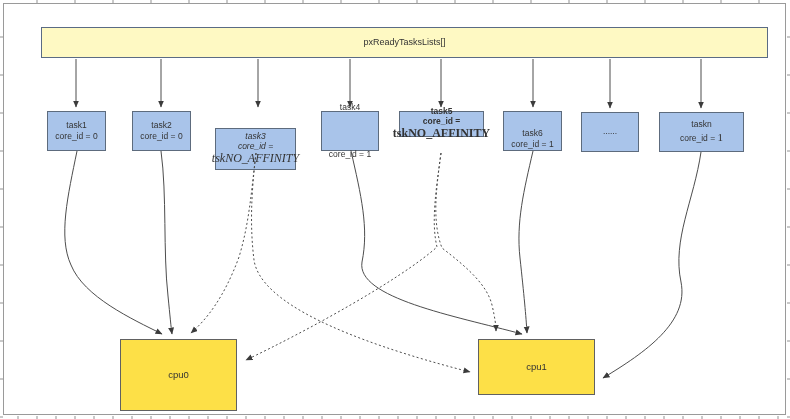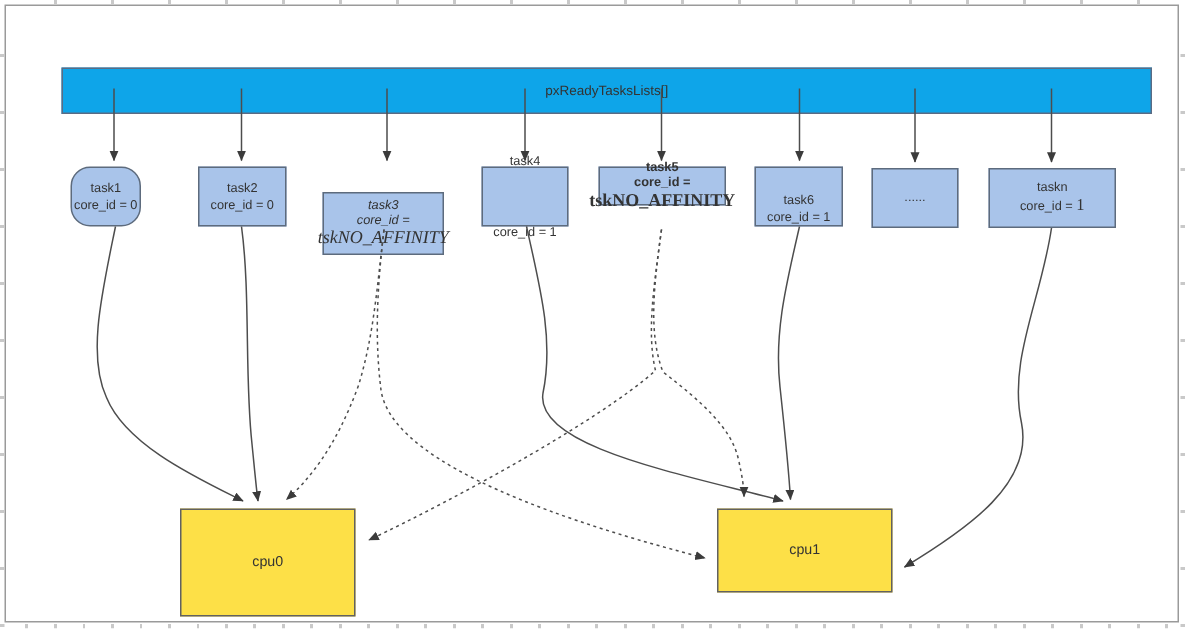--- a/index.html
+++ b/index.html
@@ -13,27 +13,27 @@
     background-image:repeating-linear-gradient(90deg,transparent 0 36px,#c9c9c9 36px 38px);}
   .ticks.bottom{left:0;top:416px;width:790px;height:3px;
     background-image:repeating-linear-gradient(90deg,transparent 0 17px,#c9c9c9 17px 19px);}
   .ticks.left{left:0;top:0;width:3px;height:419px;
     background-image:repeating-linear-gradient(180deg,transparent 0 36px,#c9c9c9 36px 38px);}
   .ticks.right{left:787px;top:0;width:3px;height:419px;
     background-image:repeating-linear-gradient(180deg,transparent 0 36px,#c9c9c9 36px 38px);}
 
   .node{position:absolute;box-sizing:border-box;display:flex;flex-direction:column;
         align-items:center;justify-content:center;text-align:center;line-height:1.3;}
-  .listbar{background:#0ea5e9;border:1.5px solid #5a6b84;font-size:9px;margin-top:18px;}
+  .listbar{background:#fef9c3;border:1.5px solid #5a6b84;font-size:9px;}
   .task{background:#a9c4ea;border:1.5px solid #5d6b7d;font-size:8.5px;}
   .cpu{background:#fde047;border:1.5px solid #616161;font-size:9.5px;}
   .serif{font-family:"Liberation Serif",serif;font-size:12px;letter-spacing:0;}
   .serif-num{font-family:"Liberation Serif",serif;font-size:11px;}
   svg.edges{position:absolute;left:0;top:0;pointer-events:none;}
-  .t1{left:47px;top:111px;width:47px;height:40px;border-radius:13px;}
+  .t1{left:47px;top:111px;width:59px;height:40px;}
   .t2{left:132px;top:111px;width:59px;height:40px;}
   .t3{left:215px;top:128px;width:81px;height:42px;font-style:italic;}
   .t4{left:321px;top:111px;width:58px;height:40px;gap:36px;}
   .t5{left:399px;top:111px;width:85px;height:26px;font-weight:bold;}
   .t6{left:503px;top:111px;width:59px;height:40px;justify-content:flex-end;}
   .t7{left:581px;top:112px;width:58px;height:40px;}
   .t8{left:659px;top:112px;width:85px;height:40px;}
   .c0{left:120px;top:339px;width:117px;height:72px;}
   .c1{left:478px;top:339px;width:117px;height:56px;justify-content:center;}
   .bar{left:41px;top:27px;width:727px;height:31px;}

